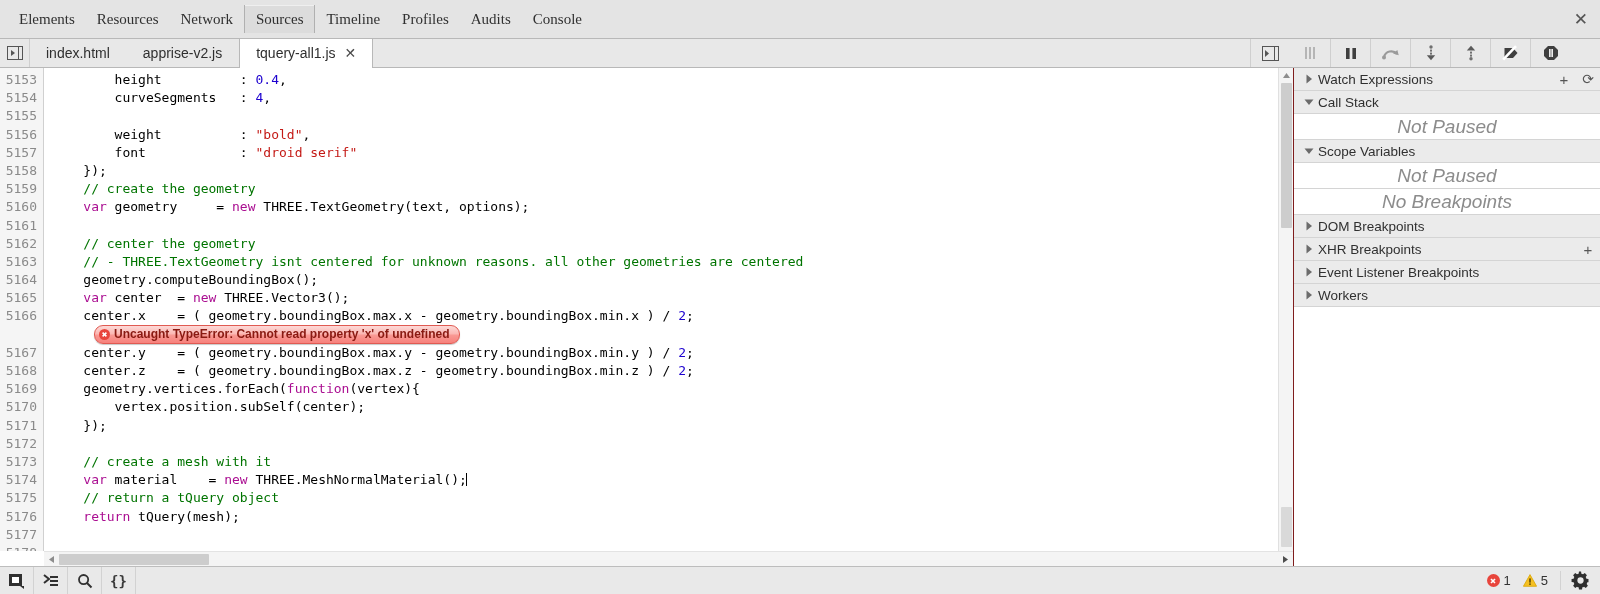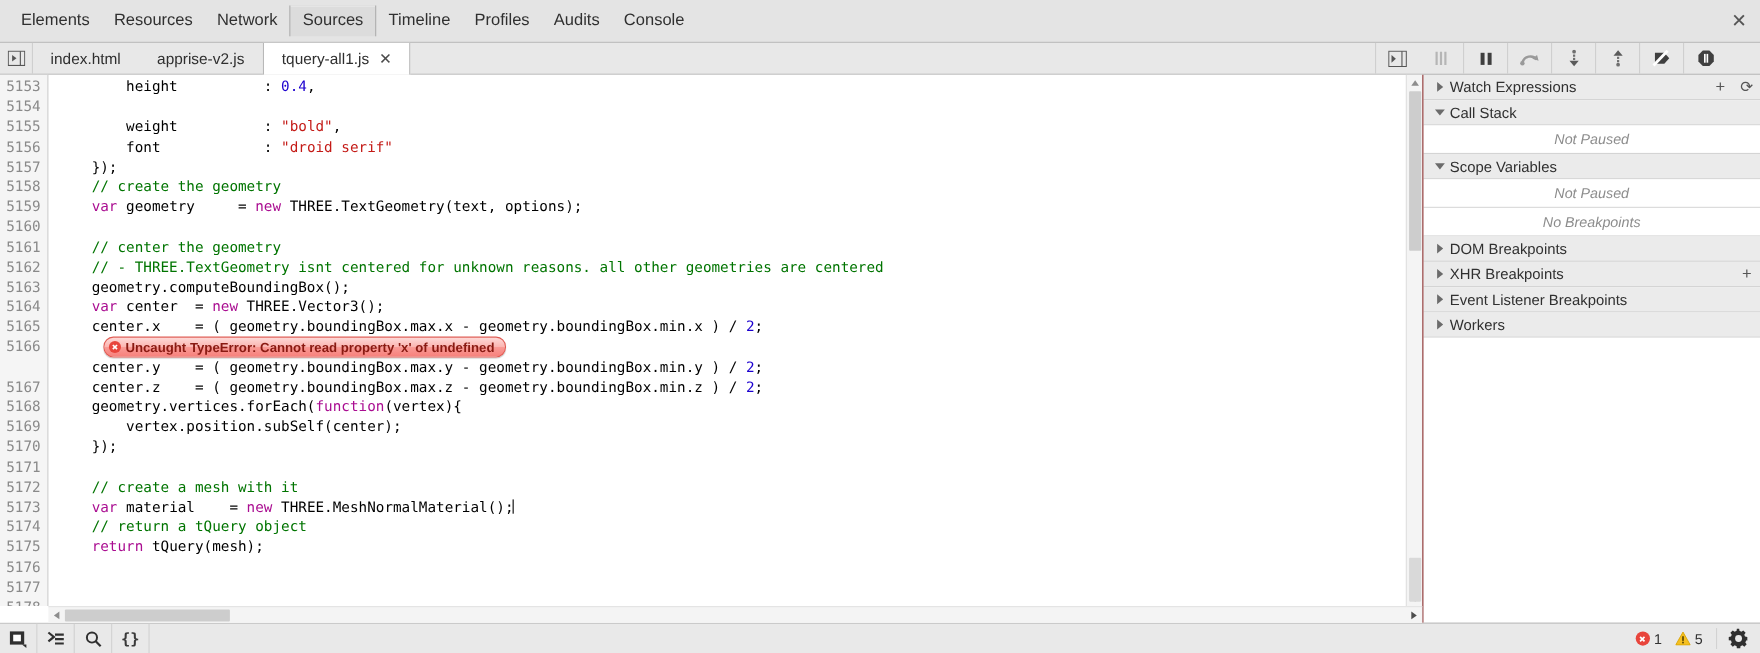--- a/index.html
+++ b/index.html
@@ -199,21 +199,21 @@
   .sb-title { flex: 1; }
   .sb-act {
     width: 24px; display: flex; align-items: center; justify-content: center;
     font-size: 15px; color: #555; font-weight: 300;
   }
   .sb-empty {
     height: 26px; min-height: 26px;
     background: #fff;
     border-bottom: 1px solid #d4d4d4;
     display: flex; align-items: center; justify-content: center;
-    font-size: 13px; font-style: italic; color: #8c8c8c;
+    font-size: 19px; font-style: italic; color: #8c8c8c;
   }
   .sb-filler { flex: 1; background: #fff; }
 
   
   .statusbar {
     height: 28px; min-height: 28px;
     background: #e9e9e9;
     border-top: 1px solid #bdbdbd;
     display: flex; align-items: stretch;
   }
@@ -241,21 +241,21 @@
     width: 40px; display: flex; align-items: center; justify-content: center;
     border-left: 1px solid #d2d2d2;
   }
 </style>
 </head>
 <body>
 
 <div class="app">
 
   <div class="menubar">
-    <div id="menu-items" style="display:flex;align-items:center;">
+    <div id="menu-items" style="display:flex;align-items:center;font-family:Liberation Serif, serif;">
         <div class="menu-item">Elements</div>
         <div class="menu-item">Resources</div>
         <div class="menu-item">Network</div>
         <div class="menu-item active">Sources</div>
         <div class="menu-item">Timeline</div>
         <div class="menu-item">Profiles</div>
         <div class="menu-item">Audits</div>
         <div class="menu-item">Console</div>
       </div>
     <div class="menu-close">✕</div>
@@ -372,20 +372,21 @@
             <div>5172</div>
             <div>5173</div>
             <div>5174</div>
             <div>5175</div>
             <div>5176</div>
             <div>5177</div>
             <div>5178</div>
           </div>
         <div class="codecol" id="codecol">
             <div class="code-line"><span class="plain">        height          : </span><span class="num">0.4</span><span class="plain">,</span></div>
+            <div class="code-line"><span class="plain">        curveSegments   : </span><span class="num">4</span><span class="plain">,</span></div>
             <div class="code-line"></div>
             <div class="code-line"><span class="plain">        weight          : </span><span class="str">"bold"</span><span class="plain">,</span></div>
             <div class="code-line"><span class="plain">        font            : </span><span class="str">"droid serif"</span></div>
             <div class="code-line"><span class="plain">    });</span></div>
             <div class="code-line"><span class="com">    // create the geometry</span></div>
             <div class="code-line"><span class="plain">    </span><span class="kw">var</span><span class="plain"> geometry     = </span><span class="kw">new</span><span class="plain"> THREE.TextGeometry(text, options);</span></div>
             <div class="code-line"></div>
             <div class="code-line"><span class="com">    // center the geometry</span></div>
             <div class="code-line"><span class="com">    // - THREE.TextGeometry isnt centered for unknown reasons. all other geometries are centered</span></div>
             <div class="code-line"><span class="plain">    geometry.computeBoundingBox();</span></div>

